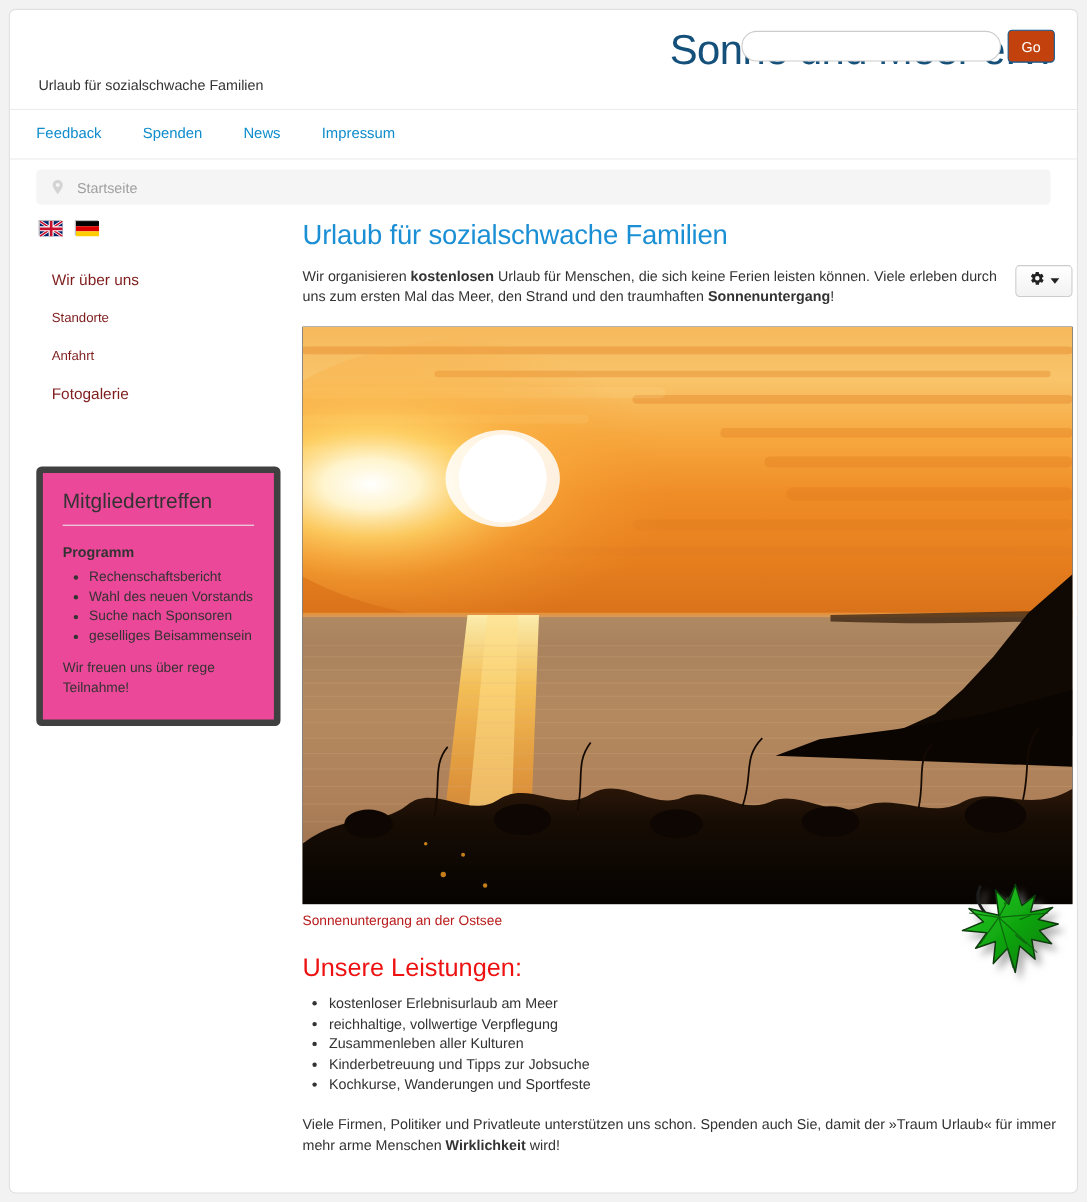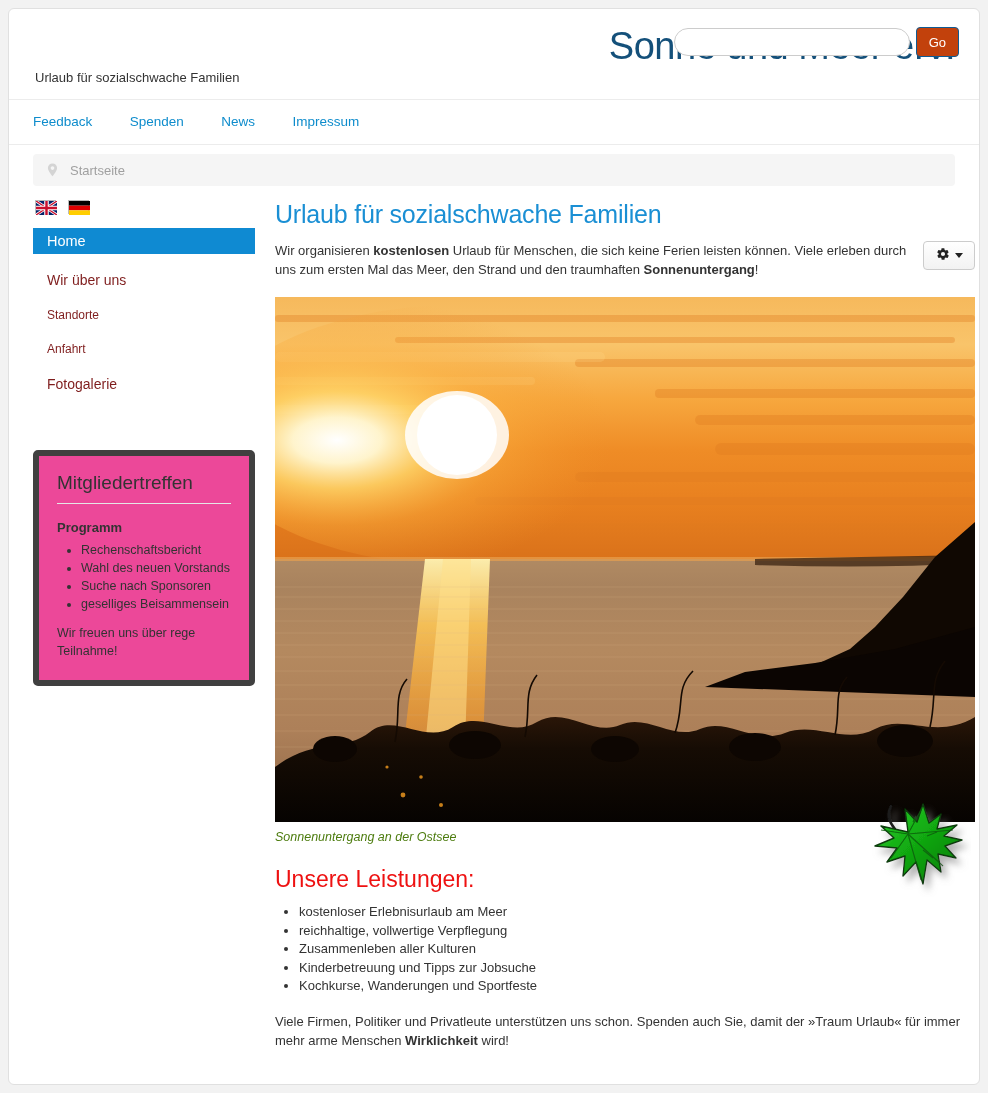--- a/index.html
+++ b/index.html
@@ -205,22 +205,21 @@
   .hero {
     margin-top: 18px;
     width: 700px; height: 525px;
     position: relative;
     overflow: hidden;
     background: #000;
   }
   .hero-caption {
     margin: 8px 0 0 0;
     font-size: 12.5px;
-    color: #4d7c0f;
-    font-style: italic;
+    color: #b91c1c;
   }
 
   .services-title {
     margin: 22px 0 10px 0;
     font-size: 23px;
     font-weight: normal;
     color: #ee1111;
   }
   .services-list {
     margin: 8px 0 0 0;
@@ -295,23 +294,20 @@
         <span class="flag">
           <svg width="21" height="14" viewBox="0 0 60 40">
             <rect width="60" height="13.34" y="0" fill="#000000"></rect>
             <rect width="60" height="13.34" y="13.34" fill="#DD0000"></rect>
             <rect width="60" height="13.34" y="26.66" fill="#FFCE00"></rect>
           </svg>
         </span>
       </div>
 
       <ul class="navlist">
-        <li>
-          <a class="active" href="#">Home</a>
-        </li>
         <li>
           <a class="nav-lg" href="#">Wir über uns</a>
         </li>
         <li>
           <a class="nav-sm" href="#">Standorte</a>
         </li>
         <li>
           <a class="nav-sm" href="#">Anfahrt</a>
         </li>
         <li>

